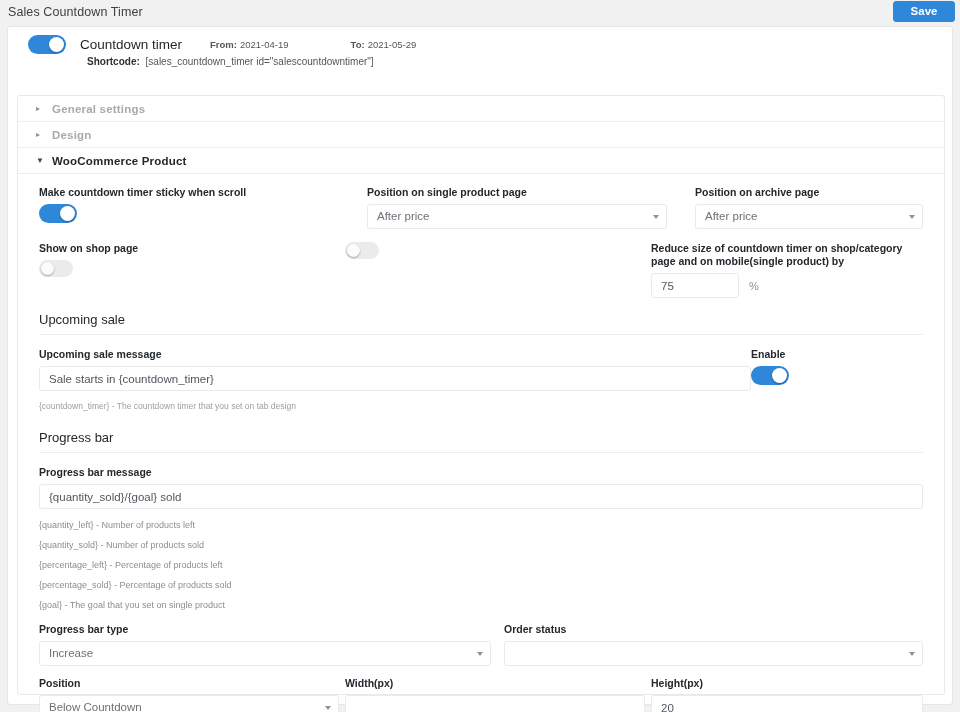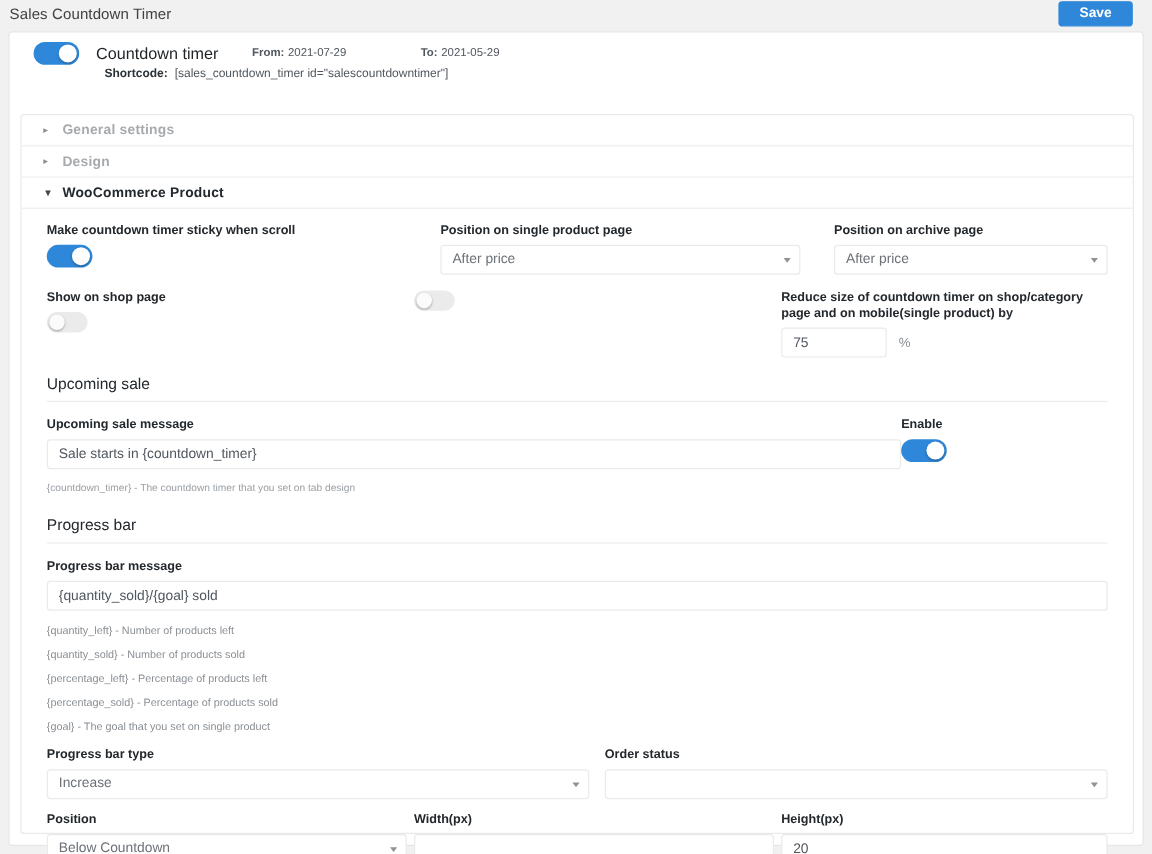--- a/index.html
+++ b/index.html
@@ -23,21 +23,21 @@
     align-items: center;
   }
   #page-title {
     font-size: 12.5px;
     color: #404040;
     padding-left: 8px;
     letter-spacing: .1px;
   }
   #save-button {
     position: absolute;
-    right: 16px;
+    right: 5px;
     top: 1px;
     width: 62px;
     height: 21px;
     background: #2e87d8;
     border: 1px solid #2e87d8;
     border-radius: 3px;
     color: #fff;
     font-size: 11.5px;
     font-family: "Liberation Sans", sans-serif;
     font-weight: bold;
@@ -240,21 +240,21 @@
 <div id="outer-card">
 
   <div id="timer-header">
     <div class="row-inline">
       <div class="toggle lg on">
         <div class="knob"></div>
       </div>
       <div id="timer-title">Countdown timer</div>
       <div id="from-wrap" class="row-inline">
         <span class="date-label">From:</span>
-        <span class="date-value">2021-07-29</span>
+        <span class="date-value">2021-04-19</span>
       </div>
       <div id="to-wrap" class="row-inline">
         <span class="date-label">To:</span>
         <span class="date-value">2021-05-29</span>
       </div>
     </div>
     <div id="shortcode-row">
       <span id="shortcode-label">Shortcode:</span>
       <span id="shortcode-value">[sales_countdown_timer id="salescountdowntimer"]</span>
     </div>

